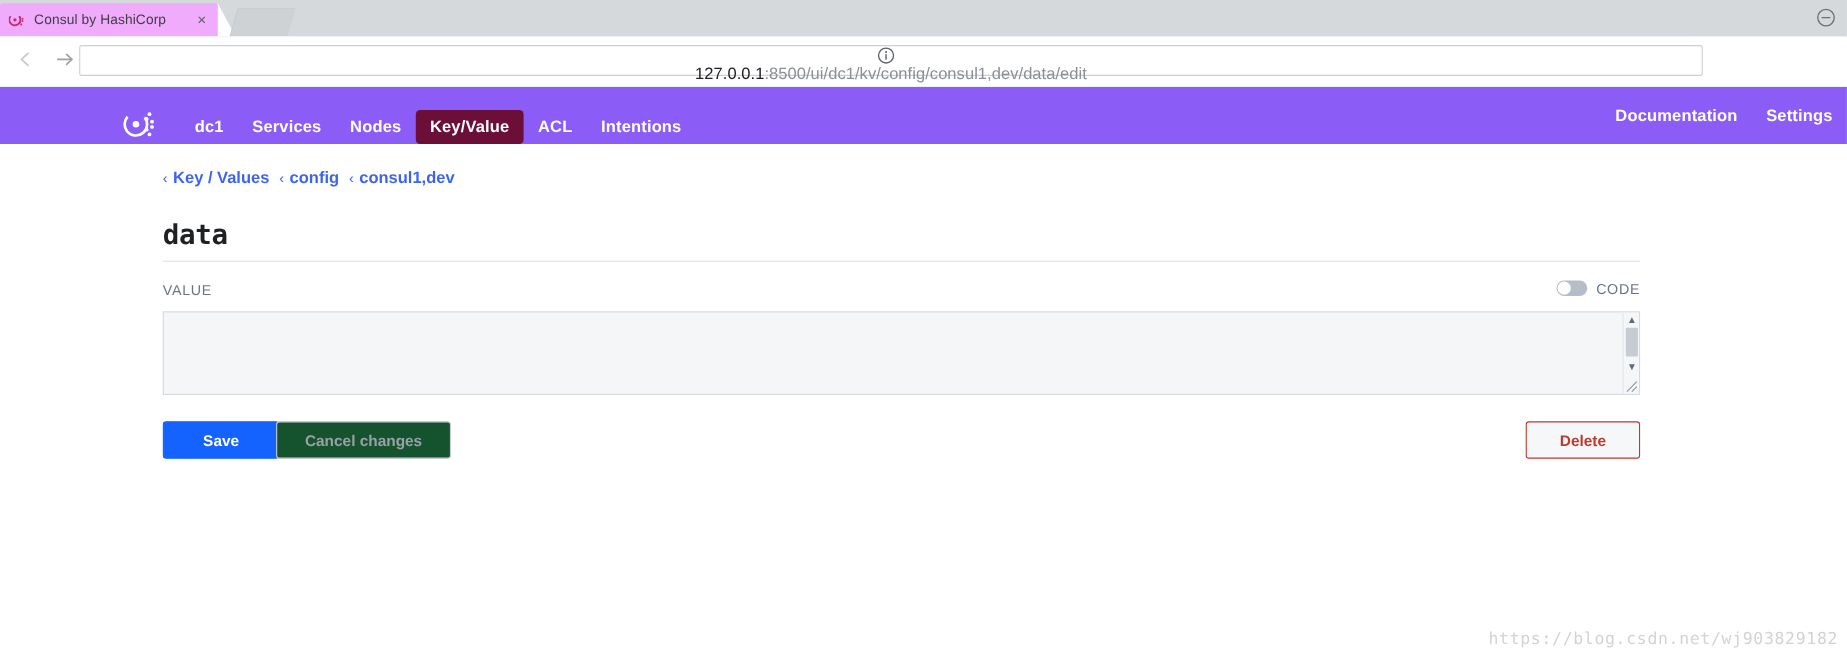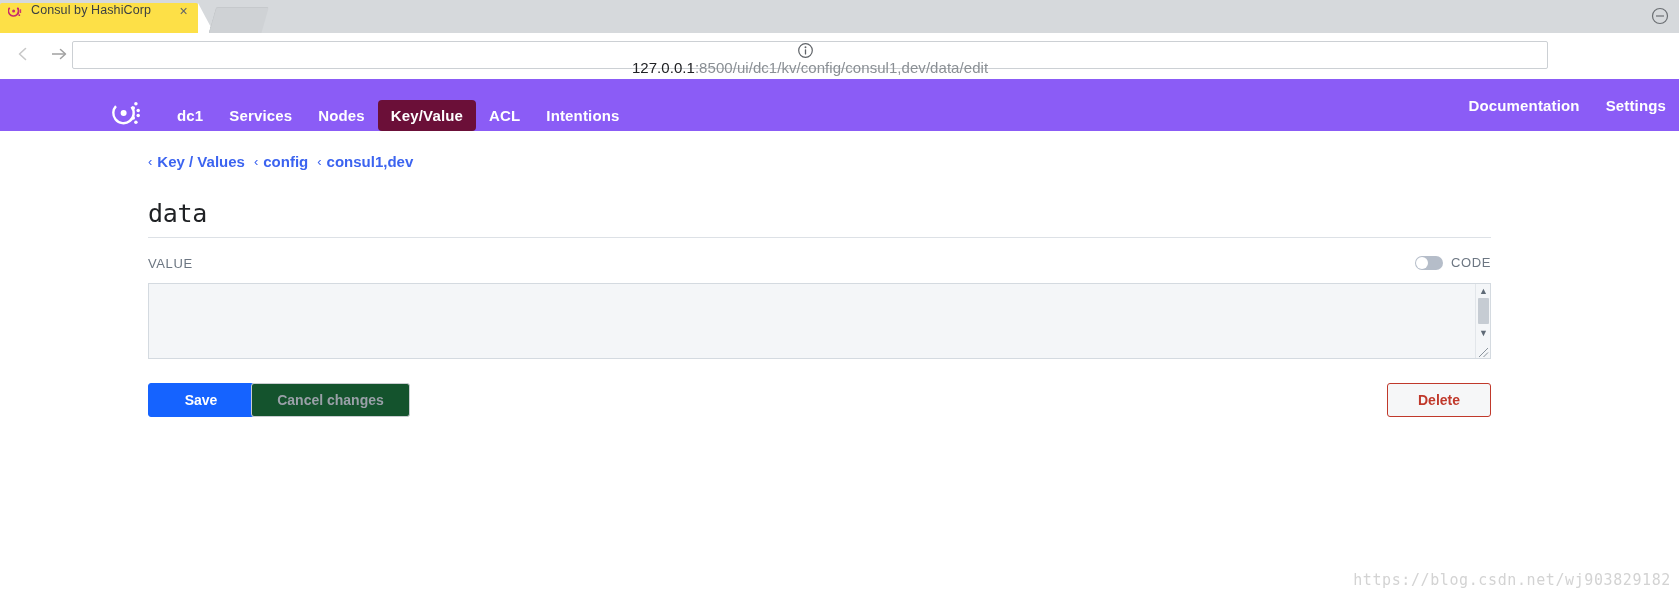--- a/index.html
+++ b/index.html
@@ -20,25 +20,25 @@
     position: absolute;
     left: 0; top: 0;
     width: 1679px; height: 33px;
     background: #d6d9dc;
     border-bottom: 1px solid #c2c5c8;
   }
   .tab-active {
     position: absolute;
     left: 0; top: 3px;
     width: 198px; height: 30px;
-    background: #fde047;
+    background: #f0abfc;
     border-top-left-radius: 2px;
     border-top-right-radius: 2px;
     display: flex;
-    align-items: flex-start;
+    align-items: center;
     padding-left: 8px;
     box-sizing: border-box;
   }
   .tab-active::after {
     content: "";
     position: absolute;
     right: -16px; top: 0;
     width: 0; height: 0;
     border-style: solid;
     border-width: 0 16px 30px 0;
@@ -204,21 +204,21 @@
     margin-right: 9px;
     cursor: pointer;
     white-space: nowrap;
   }
 
   .page-title {
     position: absolute;
     left: 148px; top: 68px;
     font-family: "DejaVu Sans Mono", monospace;
     font-size: 25px;
-    font-weight: normal;
+    font-weight: bold;
     color: #1f2124;
     letter-spacing: -0.3px;
   }
   .title-rule {
     position: absolute;
     left: 148px; top: 106px;
     width: 1343px;
     height: 1px;
     background: #dde1e6;
   }
@@ -228,21 +228,21 @@
     left: 148px; top: 125px;
     font-size: 13px;
     color: #6c7682;
     letter-spacing: 0.6px;
   }
 
   .code-toggle-wrap {
     position: absolute;
     right: 188px; top: 124px;
     display: flex;
-    align-items: flex-end;
+    align-items: flex-start;
     cursor: pointer;
   }
   .toggle-pill {
     width: 28px; height: 14px;
     background: #b5bdc9;
     border-radius: 7px;
     position: relative;
     flex: 0 0 auto;
   }
   .toggle-knob {

